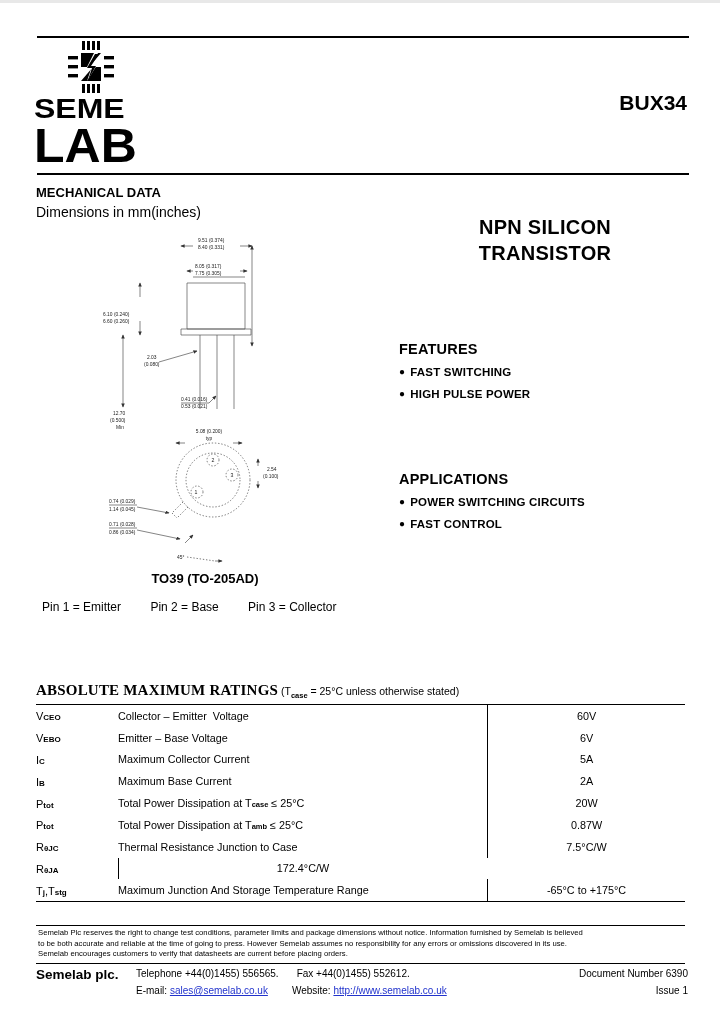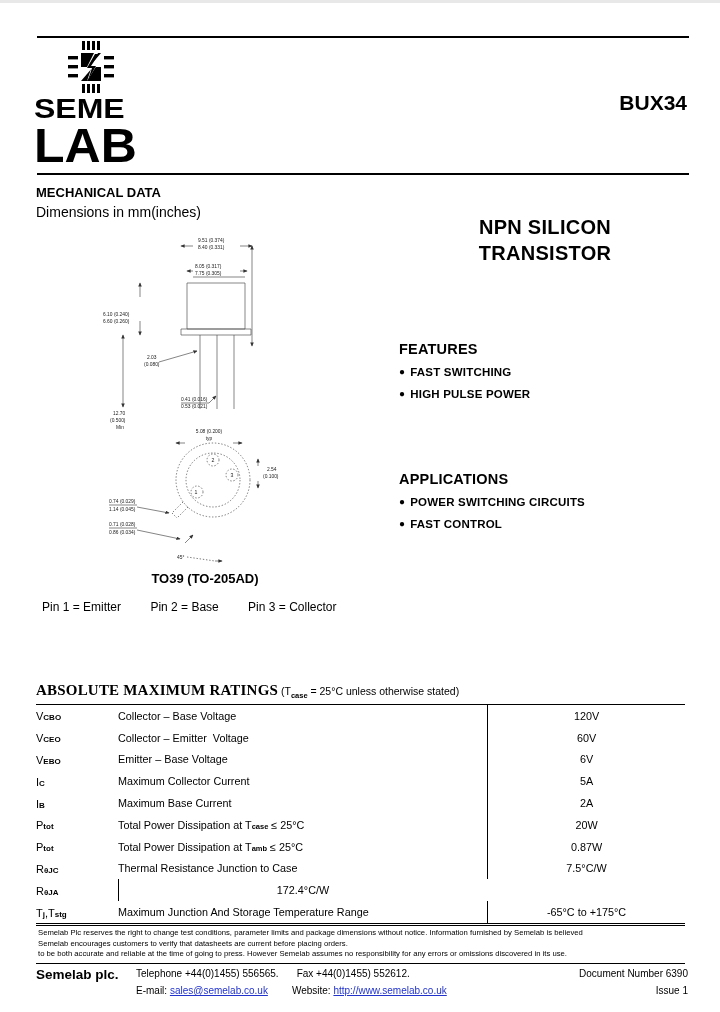--- a/index.html
+++ b/index.html
@@ -220,25 +220,20 @@
     <span class="pin">Pin 2 = Base</span>
     <span class="pin">Pin 3 = Collector</span>
   </div>
 
   <div class="ratings-heading">
     <span class="big">ABSOLUTE MAXIMUM RATINGS</span><span class="cond"><span> (T</span><sub>case</sub><span> = 25°C unless otherwise stated)</span></span>
   </div>
 
   <div class="ratings-table">
     <div class="r-row">
-      <div class="r-sym"><span>V</span><span class="sub">CBO</span></div>
-      <div class="r-desc"><span>Collector – Base Voltage</span><span class="sub"></span><span></span></div>
-      <div class="r-val">120V</div>
-    </div>
-    <div class="r-row">
       <div class="r-sym"><span>V</span><span class="sub">CEO</span></div>
       <div class="r-desc"><span>Collector – Emitter  Voltage</span><span class="sub"></span><span></span></div>
       <div class="r-val">60V</div>
     </div>
     <div class="r-row">
       <div class="r-sym"><span>V</span><span class="sub">EBO</span></div>
       <div class="r-desc"><span>Emitter – Base Voltage</span><span class="sub"></span><span></span></div>
       <div class="r-val">6V</div>
     </div>
     <div class="r-row">
@@ -272,22 +267,22 @@
     </div>
     <div class="r-row">
       <div class="r-sym"><span>T</span><span class="sub">j</span><span>,T</span><span class="sub">stg</span></div>
       <div class="r-desc"><span>Maximum Junction And Storage Temperature Range</span><span class="sub"></span><span></span></div>
       <div class="r-val">-65°C to +175°C</div>
     </div>
   </div>
 
   <div class="disclaimer">
     <div>Semelab Plc reserves the right to change test conditions, parameter limits and package dimensions without notice. Information furnished by Semelab is believed</div>
+    <div>to be both accurate and reliable at the time of going to press. However Semelab assumes no responsibility for any errors or omissions discovered in its use.</div>
     <div>Semelab encourages customers to verify that datasheets are current before placing orders.</div>
-    <div>to be both accurate and reliable at the time of going to press. However Semelab assumes no responsibility for any errors or omissions discovered in its use.</div>
   </div>
 
   <div class="footer">
     <div class="f-name">Semelab plc.</div>
     <div class="f-contact">
       <div><span>Telephone +44(0)1455) 556565.</span><span class="gap"></span><span>Fax +44(0)1455) 552612.</span></div>
       <div><span>E-mail: </span><a class="lnk" href="#">sales@semelab.co.uk</a><span class="gap" style="width:24px;"></span><span>Website: </span><a class="lnk" href="#">http://www.semelab.co.uk</a></div>
     </div>
     <div class="f-right">
       <div>Document Number 6390</div>

